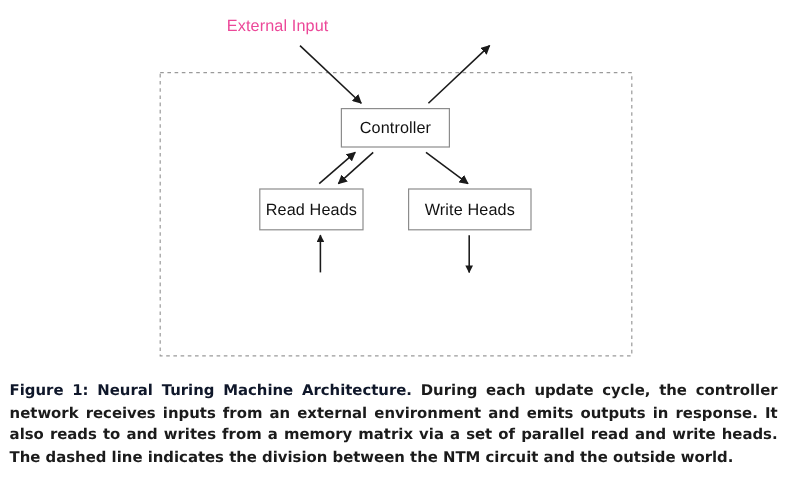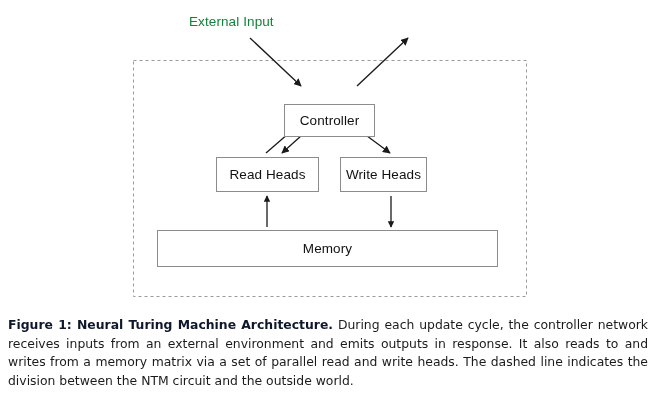--- a/index.html
+++ b/index.html
@@ -30,21 +30,21 @@
     left: 0; top: 0;
     width: 656px;
     height: 305px;
     display: block;
   }
 
   .ext-label {
     position: absolute;
     font-family: "Liberation Sans", sans-serif;
     font-size: 13.5px;
-    color: #15803d;
+    color: #ec4899;
     white-space: nowrap;
     letter-spacing: 0.1px;
   }
   #ext-input-label  { left: 189px; top: 14px; }
   #ext-output-label { left: 358px; top: 14px; }
 
   .node-box {
     position: absolute;
     box-sizing: border-box;
     border: 1px solid #8c8c8c;
@@ -52,23 +52,23 @@
     display: flex;
     align-items: center;
     justify-content: center;
     font-family: "Liberation Sans", sans-serif;
     font-size: 13.5px;
     color: #111111;
     white-space: nowrap;
     letter-spacing: 0.1px;
   }
 
-  #box-controller  { left: 284px; top: 104px;  width: 91px;  height: 33px; }
-  #box-read-heads  { left: 216px; top: 157px; width: 103px; height: 35px; }
-  #box-write-heads { left: 340px; top: 157px; width: 87px; height: 35px; }
+  #box-controller  { left: 284px; top: 90px;  width: 91px;  height: 33px; }
+  #box-read-heads  { left: 216px; top: 157px; width: 87px; height: 35px; }
+  #box-write-heads { left: 340px; top: 157px; width: 103px; height: 35px; }
   #box-memory      { left: 157px; top: 230px; width: 341px; height: 37px; }
 
   
   #caption {
     position: absolute;
     left: 8px;
     top: 316px;
     width: 640px;
     font-family: "DejaVu Sans", sans-serif;
     font-size: 12.4px;
@@ -77,21 +77,21 @@
     text-align: justify;
     text-justify: inter-word;
     -webkit-hyphens: none;
     hyphens: none;
   }
   #caption-title {
     font-weight: bold;
     color: #0f172a;
   }
   #caption-body {
-    font-weight: normal;
+    font-weight: bold;
     margin-top: 40px;
   }
 </style>
 </head>
 <body>
 
 <div id="figure-area">
 
   <svg id="ntm-svg" viewBox="0 0 656 305" xmlns="http://www.w3.org/2000/svg">
     <defs>
@@ -122,16 +122,15 @@
 
   <div class="ext-label" id="ext-input-label">External Input</div>
 
 
   <div class="node-box" id="box-controller">Controller</div>
 
   <div class="node-box" id="box-read-heads">Read Heads</div>
 
   <div class="node-box" id="box-write-heads">Write Heads</div>
 
-  <div class="node-box" id="box-memory">Memory</div>
 </div>
 
 <div id="caption"><span id="caption-title">Figure 1: Neural Turing Machine Architecture.</span><span id="caption-body"> During each update cycle, the controller network receives inputs from an external environment and emits outputs in response. It also reads to and writes from a memory matrix via a set of parallel read and write heads. The dashed line indicates the division between the NTM circuit and the outside world.</span></div>
 
 </body></html>

